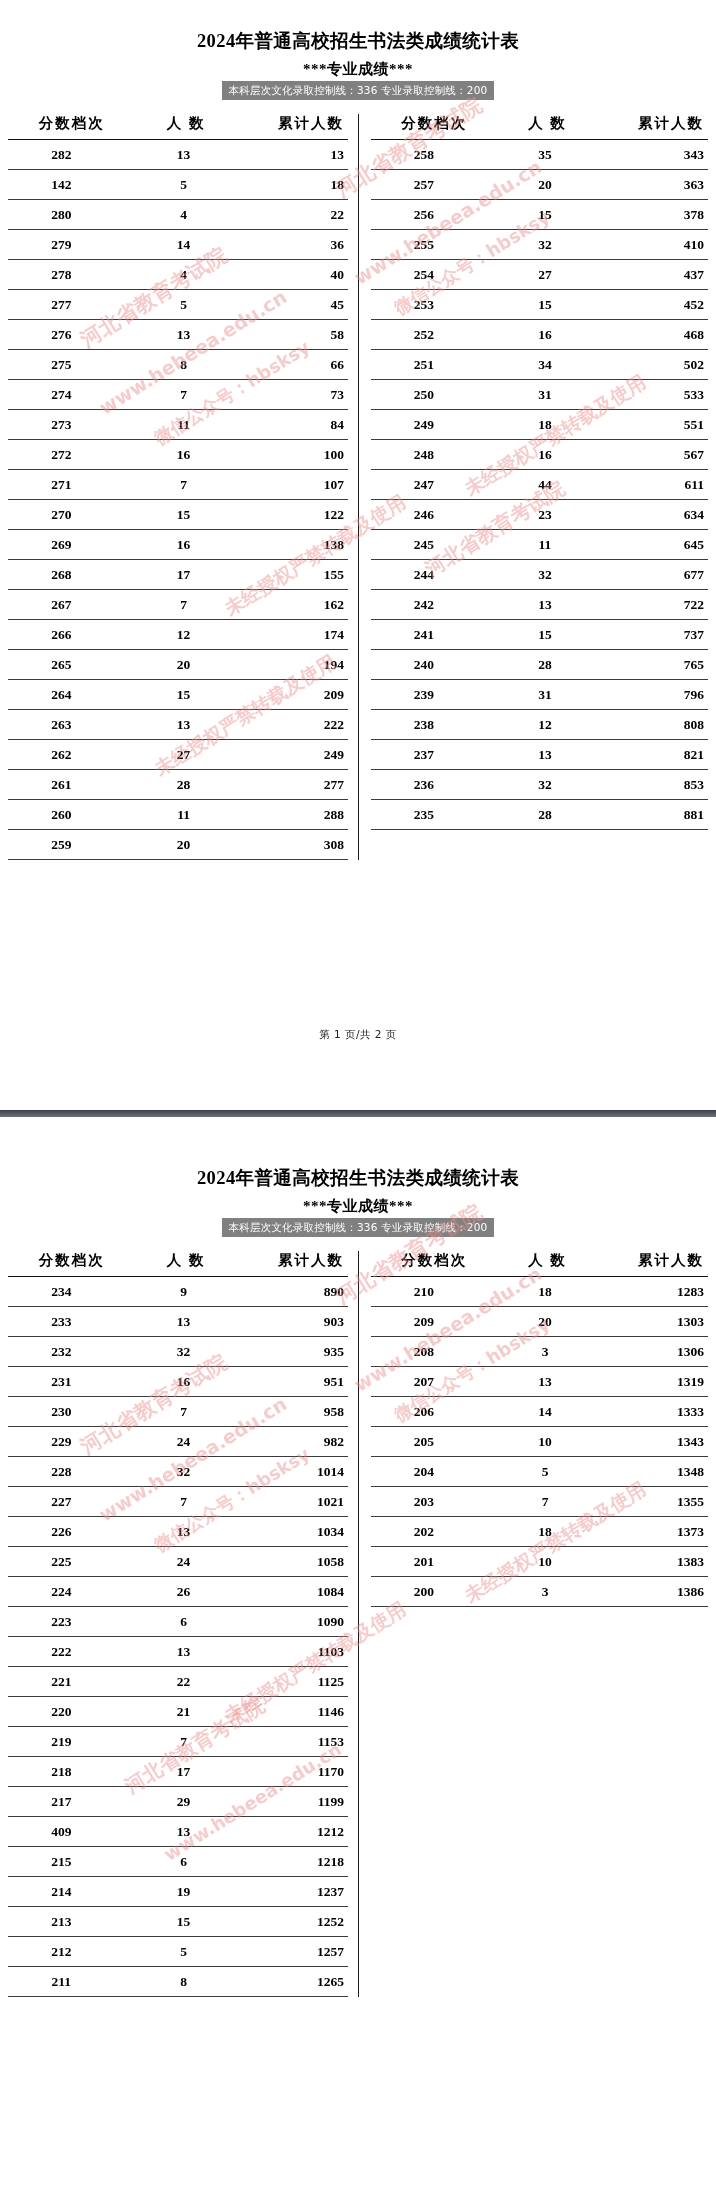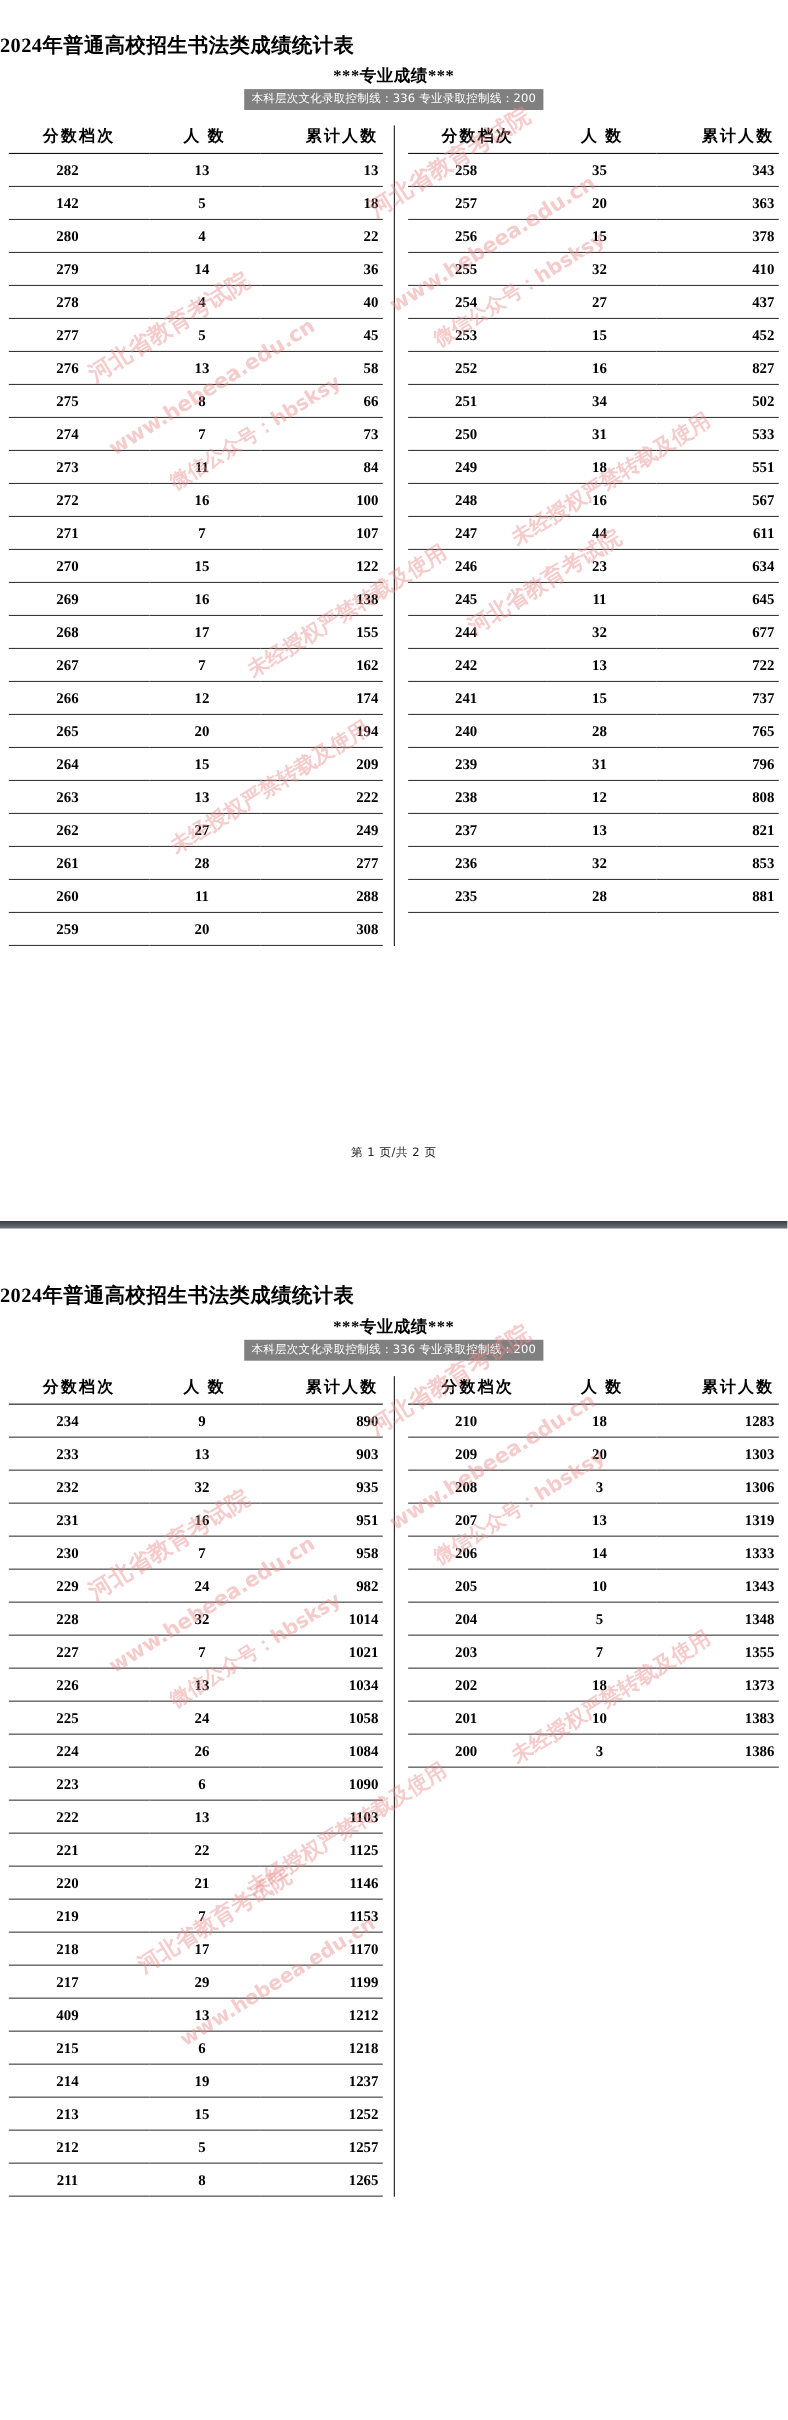--- a/index.html
+++ b/index.html
@@ -29,21 +29,21 @@
     height: 20px;
     background: #ffffff;
   }
   .page-sep {
     width: 716px;
     height: 7px;
     background: linear-gradient(to bottom, #3a3f45 0%, #53585e 45%, #6e7379 100%);
   }
 
   .doc-title {
-    text-align: left;
+    text-align: center;
     font-size: 18.5px;
     font-weight: bold;
     letter-spacing: 0.4px;
     padding-top: 28px;
     font-family: "Liberation Serif", "DejaVu Serif", serif;
   }
   .doc-subtitle {
     text-align: center;
     font-size: 15px;
     font-weight: bold;
@@ -115,21 +115,21 @@
   .page-footer {
     text-align: center;
     font-family: "DejaVu Sans", "Liberation Sans", sans-serif;
     font-size: 10.5px;
     color: #222;
     position: absolute;
     left: 0;
     width: 100%;
     letter-spacing: 0.5px;
   }
-  .page-1 .page-footer { bottom: 35px; }
+  .page-1 .page-footer { bottom: 48px; }
 
   
   .wm-layer {
     position: absolute;
     left: 0; top: 0;
     width: 716px;
     height: 100%;
     overflow: hidden;
     pointer-events: none;
     z-index: 5;
@@ -321,21 +321,21 @@
                 <td class="c-cum">437</td>
               </tr>
               <tr>
                 <td class="c-score">253</td>
                 <td class="c-count">15</td>
                 <td class="c-cum">452</td>
               </tr>
               <tr>
                 <td class="c-score">252</td>
                 <td class="c-count">16</td>
-                <td class="c-cum">827</td>
+                <td class="c-cum">468</td>
               </tr>
               <tr>
                 <td class="c-score">251</td>
                 <td class="c-count">34</td>
                 <td class="c-cum">502</td>
               </tr>
               <tr>
                 <td class="c-score">250</td>
                 <td class="c-count">31</td>
                 <td class="c-cum">533</td>

